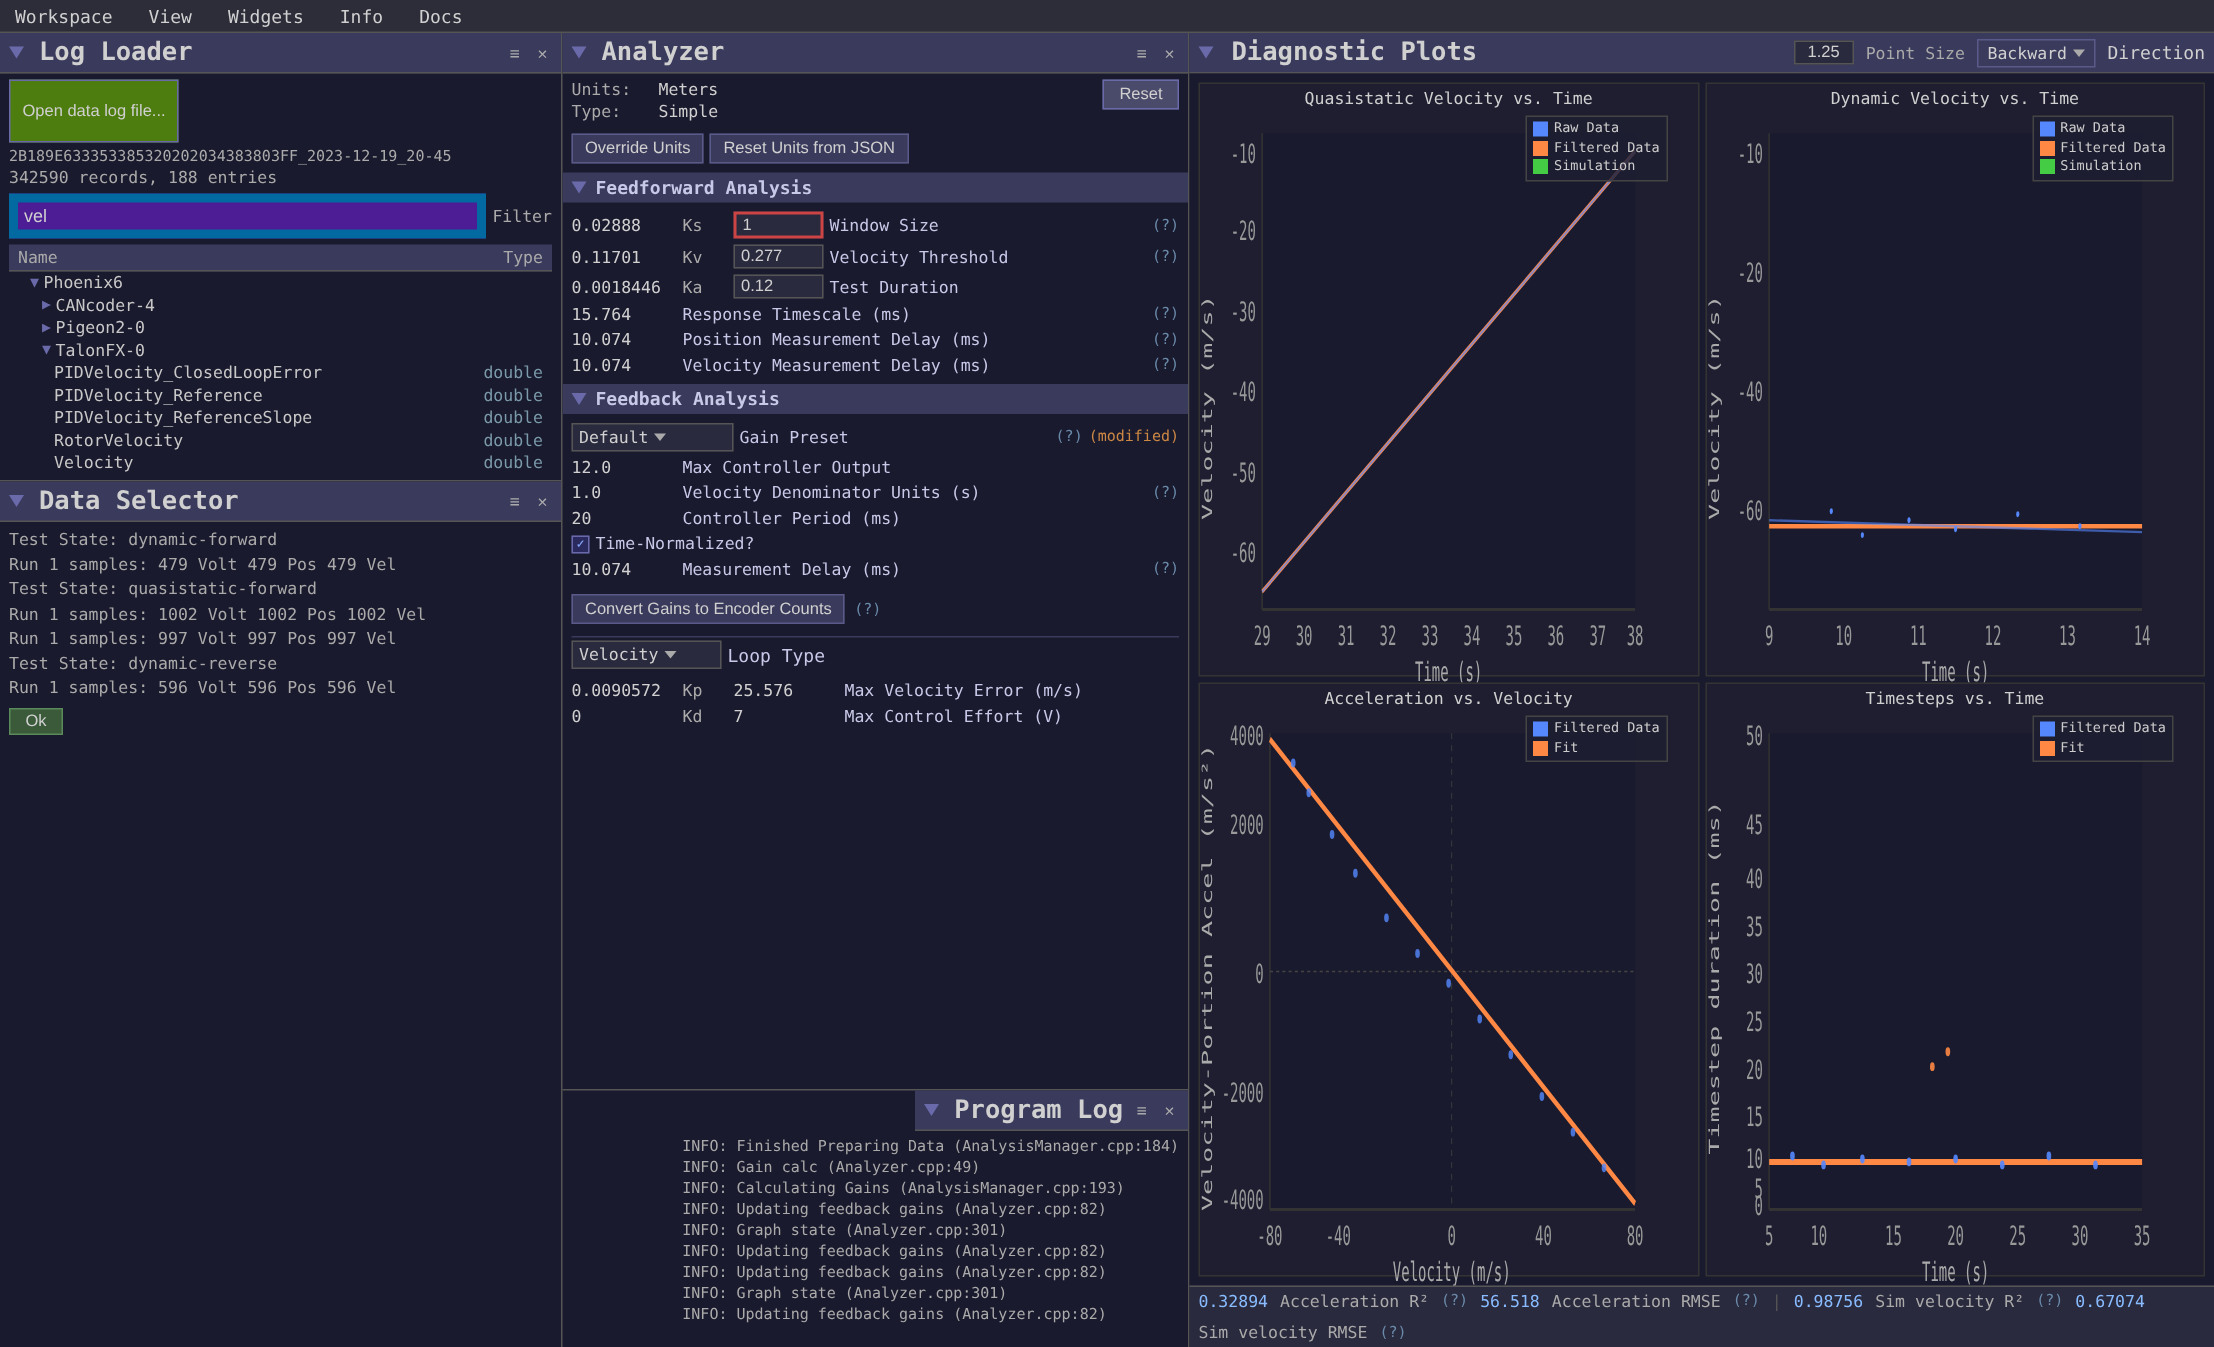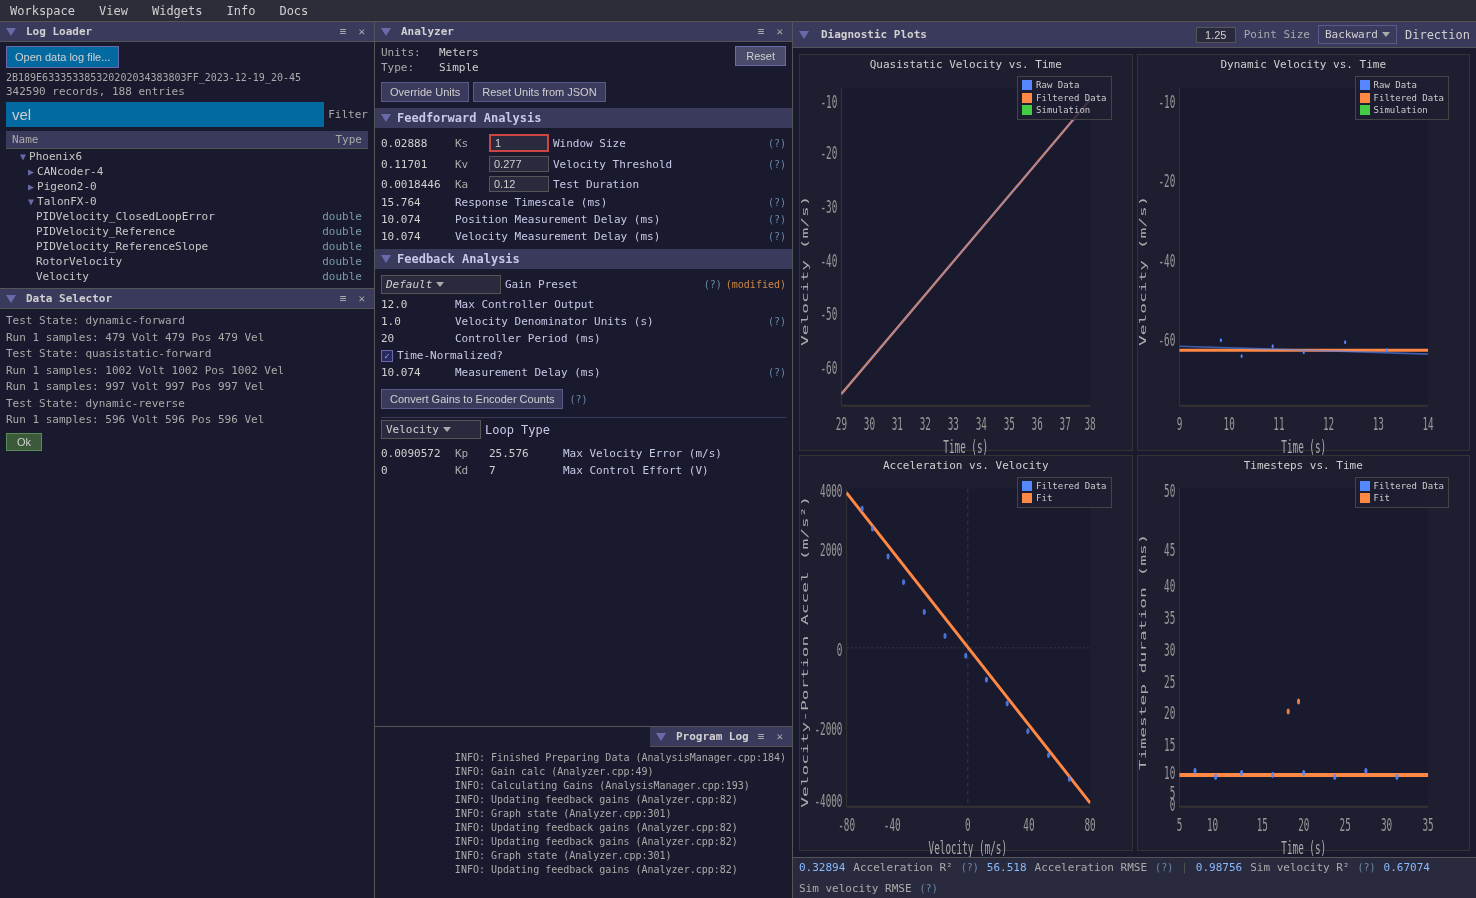--- a/index.html
+++ b/index.html
@@ -49,21 +49,21 @@
       display: flex;
       align-items: center;
       padding: 3px 6px;
       border-bottom: 1px solid #555;
       gap: 6px;
     }
     .panel-header-title {
       flex: 1;
       color: #d0d0d0;
       font-weight: bold;
-      font-size: 11px;
+      font-size: 17px;
     }
     .panel-btn {
       color: #aaa;
       cursor: pointer;
       padding: 0 3px;
       font-size: 11px;
     }
     .tri-down {
       width: 0; height: 0;
       border-left: 5px solid transparent;
@@ -75,24 +75,24 @@
 
     
     #log-loader {
       flex: 0 0 auto;
       border-bottom: 1px solid #555;
     }
     #log-loader-content {
       padding: 4px 6px;
     }
     .open-file-btn {
-      background: #0369a1;
+      background: #4d7c0f;
       border: 1px solid #6a6aaa;
       color: #d0d0d0;
-      padding: 4px 8px;
+      padding: 14px 8px;
       cursor: pointer;
       font-size: 11px;
       margin-bottom: 4px;
     }
     .log-filename {
       color: #aaa;
       font-size: 10px;
       word-break: break-all;
       margin-bottom: 2px;
     }
@@ -101,25 +101,25 @@
       font-size: 11px;
       margin-bottom: 4px;
     }
     .filter-row {
       display: flex;
       align-items: center;
       gap: 4px;
       margin-bottom: 4px;
     }
     .filter-input {
-      background: #0369a1;
-      border: 2px solid #0369a1;
+      background: #4c1d95;
+      border: 6px solid #0369a1;
       color: #d0d0d0;
       padding: 2px 4px;
-      font-size: 15px;
+      font-size: 12px;
       flex: 1;
     }
     .filter-label {
       color: #aaa;
       font-size: 11px;
     }
 
     
     .tree-table {
       width: 100%;
@@ -277,22 +277,21 @@
     .select-with-arrow {
       background: #2a2a3e;
       border: 1px solid #555;
       color: #d0d0d0;
       padding: 2px 4px;
       font-size: 11px;
       display: flex;
       align-items: center;
       gap: 4px;
       cursor: pointer;
-      width: 120px;
-      font-style: italic;
+      width: 108px;
     }
     .dropdown-arrow {
       width: 0; height: 0;
       border-left: 4px solid transparent;
       border-right: 4px solid transparent;
       border-top: 5px solid #aaa;
       display: inline-block;
     }
     .checkbox-row {
       display: flex;

